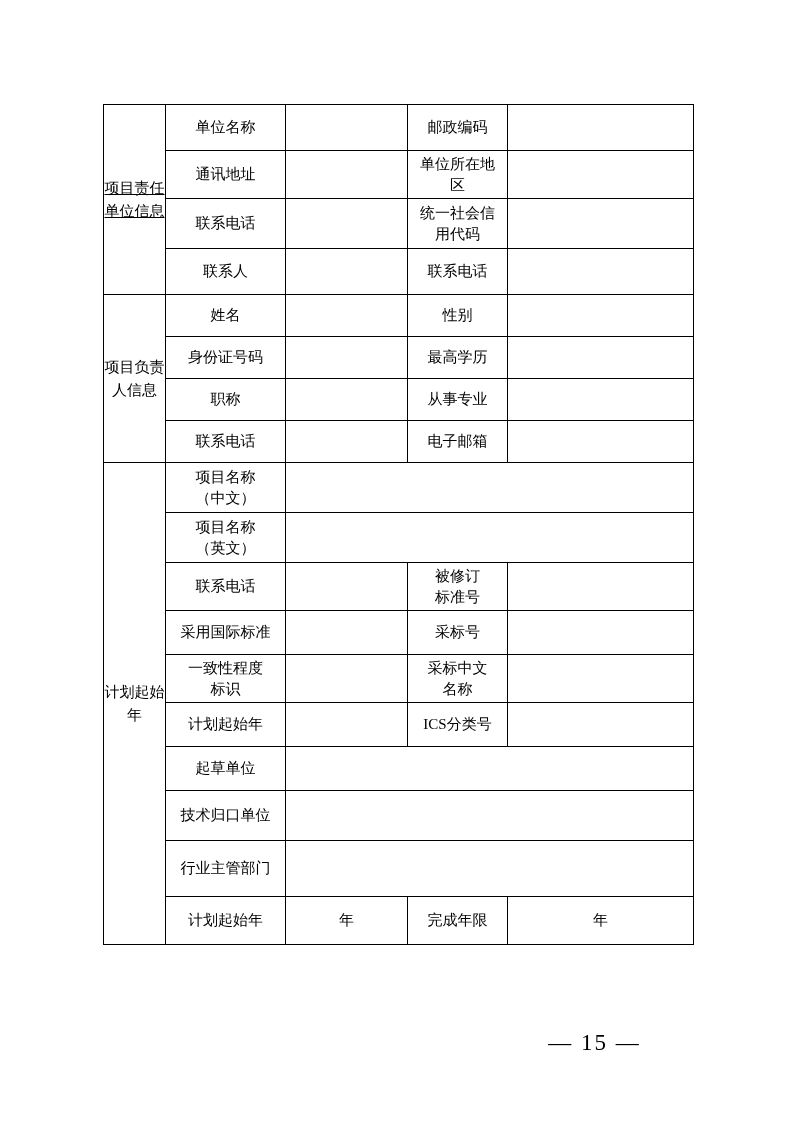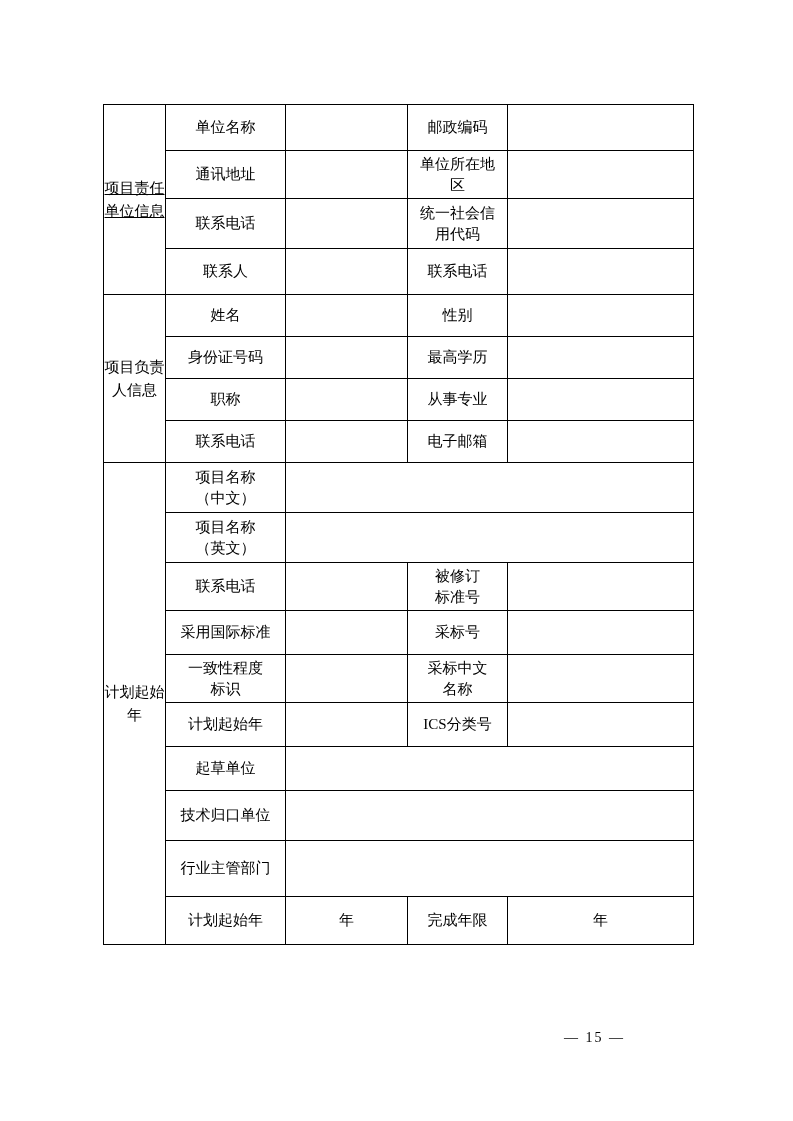--- a/index.html
+++ b/index.html
@@ -61,21 +61,21 @@
   .r-h50 { height: 50px; }
   .two-line {
     line-height: 1.35;
   }
   .footer {
     position: absolute;
     left: 0;
     top: 1030px;
     width: 793px;
     text-align: center;
-    font-size: 14px;
+    font-size: 23px;
     letter-spacing: 2px;
     font-family: "Liberation Serif", "DejaVu Serif", serif;
   }
   .footer .pg {
     display: inline-block;
     margin-left: 396px;
   }
 </style>
 </head>
 <body>

